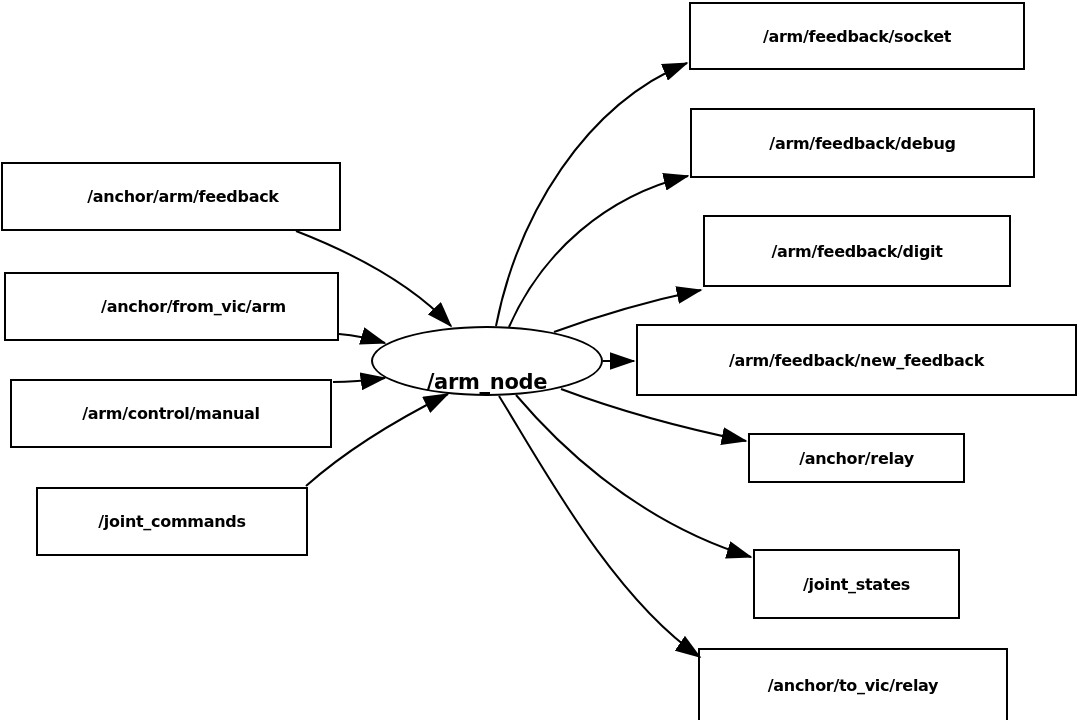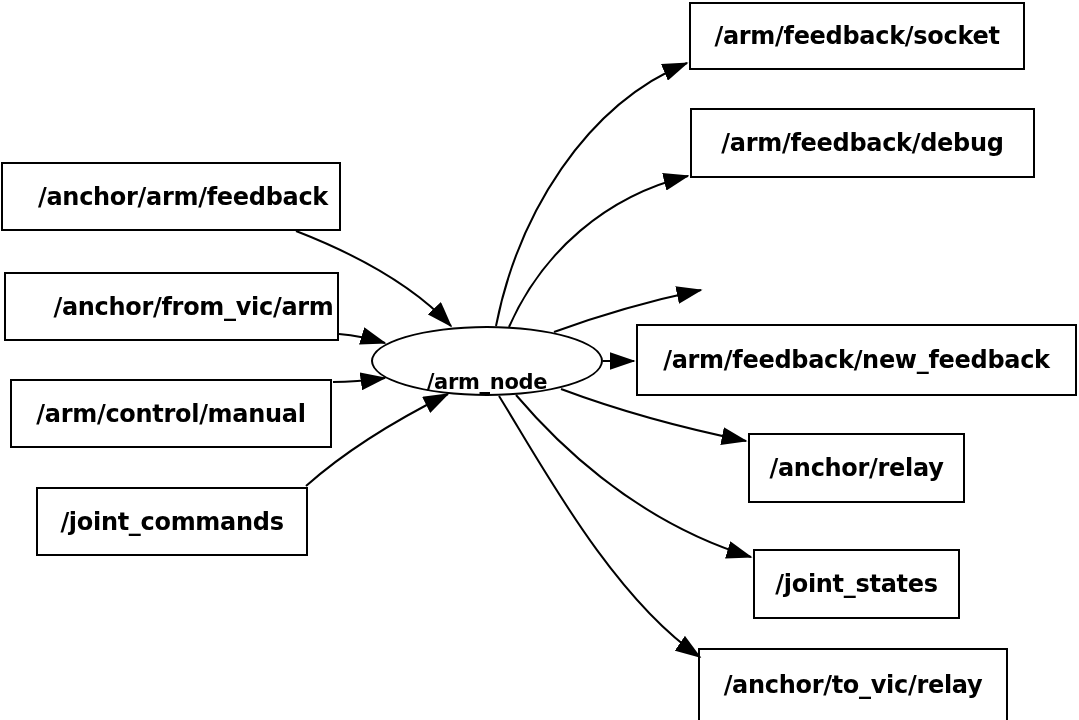--- a/index.html
+++ b/index.html
@@ -32,21 +32,21 @@
     height: 70px;
     box-sizing: border-box;
     border: 2px solid #000000;
     border-radius: 50%;
     background: #ffffff;
     display: flex;
     align-items: flex-end;
     justify-content: center;
   }
   .lbl {
-    font-size: 24px;
+    font-size: 16px;
     font-weight: 600;
     letter-spacing: -0.3px;
     color: #000000;
     white-space: nowrap;
   }
   .node-ellipse .lbl {
     font-size: 21px;
   }
   svg.edge-layer {
     position: absolute;
@@ -61,21 +61,21 @@
   }
   
   #box-in-0 { left: 1px;   top: 162px; width: 340px; height: 69px; padding-left: 24px; }
   #box-in-1 { left: 4px;   top: 272px; width: 335px; height: 69px; padding-left: 44px; }
   #box-in-2 { left: 10px;  top: 379px; width: 322px; height: 69px; }
   #box-in-3 { left: 36px;  top: 487px; width: 272px; height: 69px; }
   #box-out-0 { left: 689px; top: 2px;   width: 336px; height: 68px; }
   #box-out-1 { left: 690px; top: 108px; width: 345px; height: 70px; }
   #box-out-2 { left: 703px; top: 215px; width: 308px; height: 72px; }
   #box-out-3 { left: 636px; top: 324px; width: 441px; height: 72px; }
-  #box-out-4 { left: 748px; top: 433px; width: 217px; height: 70px; }
+  #box-out-4 { left: 748px; top: 433px; width: 217px; height: 50px; }
   #box-out-5 { left: 753px; top: 542px; width: 207px; height: 70px; margin-top: 7px; }
   #box-out-6 { left: 698px; top: 648px; width: 310px; height: 74px; }
 </style>
 </head>
 <body>
 
 <div class="canvas">
 
   <div class="topic-box" id="box-in-0">
     <span class="lbl">/anchor/arm/feedback</span>
@@ -88,20 +88,23 @@
   </div>
   <div class="topic-box" id="box-in-3">
     <span class="lbl">/joint_commands</span>
   </div>
 
   <div class="topic-box" id="box-out-0">
     <span class="lbl">/arm/feedback/socket</span>
   </div>
   <div class="topic-box" id="box-out-1">
     <span class="lbl">/arm/feedback/debug</span>
+  </div>
+  <div class="topic-box" id="box-out-2">
+    <span class="lbl">/arm/feedback/digit</span>
   </div>
   <div class="topic-box" id="box-out-3">
     <span class="lbl">/arm/feedback/new_feedback</span>
   </div>
   <div class="topic-box" id="box-out-4">
     <span class="lbl">/anchor/relay</span>
   </div>
   <div class="topic-box" id="box-out-5">
     <span class="lbl">/joint_states</span>
   </div>

